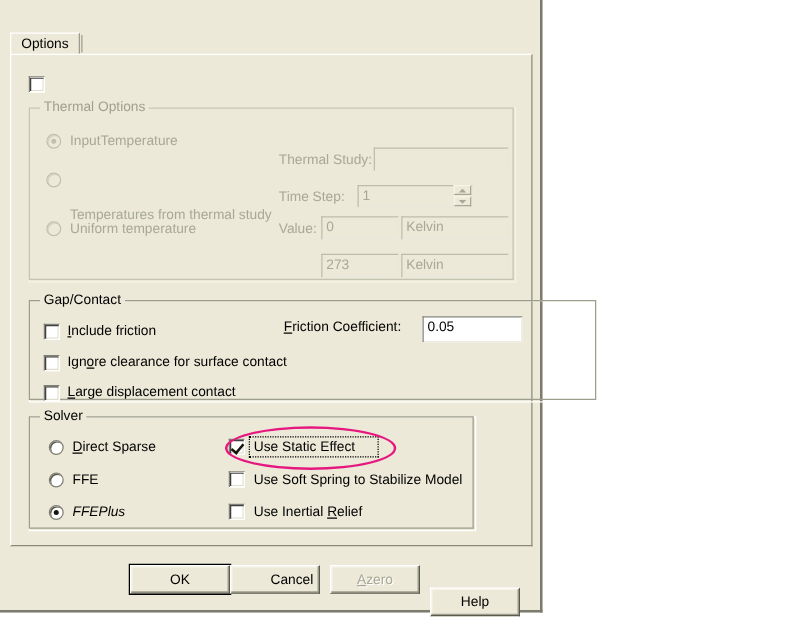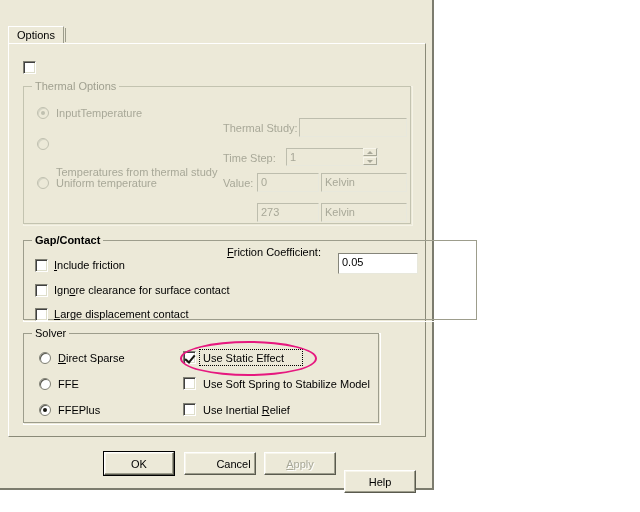--- a/index.html
+++ b/index.html
@@ -366,65 +366,65 @@
     <div class="rb disabled" style="left:28px; top:133px;"></div>
     <div class="lbl disabled" style="left:47px; top:133px;">Uniform temperature</div>
 
     <div class="lbl disabled" style="left:214px; top:133px;">Value:</div>
     <div class="tfield disabled" style="left:248px; top:129px; width:62px; height:19px;">0</div>
     <div class="combo" style="left:312px; top:129px; width:86px; height:19px;">Kelvin</div>
 
     <div class="tfield disabled" style="left:248px; top:159px; width:62px; height:19px;">273</div>
     <div class="combo" style="left:312px; top:159px; width:86px; height:19px;">Kelvin</div>
 
-    <div class="groupbox" style="left:14px; top:196px; width:456px; height:82px;font-weight:bold;">
+    <div class="groupbox" style="left:14px; top:196px; width:456px; height:82px;">
       <div class="groupbox-inner"></div>
       <div class="group-title">Gap/Contact</div>
     </div>
 
     <div class="cb" style="left:26px; top:215px;"></div>
     <div class="lbl" style="left:45px; top:215px;"><span class="acc">I</span><span>nclude friction</span></div>
 
-    <div class="lbl" style="left:218px; top:202px;"><span class="acc">F</span><span>riction Coefficient:</span></div>
+    <div class="lbl" style="left:218px; top:212px;"><span class="acc">F</span><span>riction Coefficient:</span></div>
     <div class="tfield" style="left:318px; top:209px; width:80px; height:21px;margin-left:11px;">0.05</div>
 
     <div class="cb" style="left:26px; top:240px;"></div>
     <div class="lbl" style="left:45px; top:240px;"><span>Ign</span><span class="acc">o</span><span>re clearance for surface contact</span></div>
 
     <div class="cb" style="left:26px; top:264px;"></div>
     <div class="lbl" style="left:45px; top:264px;"><span class="acc">L</span><span>arge displacement contact</span></div>
 
     <div class="groupbox" style="left:14px; top:289px; width:358px; height:92px;">
       <div class="groupbox-inner"></div>
       <div class="group-title">Solver</div>
     </div>
 
     <div class="rb" style="left:30px; top:308px;"></div>
     <div class="lbl" style="left:49px; top:308px;"><span class="acc">D</span><span>irect Sparse</span></div>
 
     <div class="rb" style="left:30px; top:334px;"></div>
     <div class="lbl" style="left:49px; top:334px;">FFE</div>
 
     <div class="rb checked" style="left:30px; top:360px;"></div>
-    <div class="lbl" style="left:49px; top:360px;">FFEPlus</div>
+    <div class="lbl" style="left:49px; top:360px;font-style:italic;">FFEPlus</div>
 
     <div class="cb checked" style="left:174px; top:307px;"></div>
     <div class="focusrect" style="left:190px; top:305px; width:104px; height:17px;"></div>
     <div class="lbl" style="left:194px; top:308px;">Use Static Effect</div>
 
     <div class="cb" style="left:174px; top:333px;"></div>
     <div class="lbl" style="left:194px; top:334px;"><span>Use Soft Sprin</span><span class="acc">g</span><span> to Stabilize Model</span></div>
 
     <div class="cb" style="left:174px; top:359px;"></div>
     <div class="lbl" style="left:194px; top:360px;"><span>Use Inertial </span><span class="acc">R</span><span>elief</span></div>
 
   </div>
 
   <div id="annotation-ellipse"></div>
 
-  <div class="btn default" style="left:104px; top:452px; width:70px;">OK</div>
+  <div class="btn default" style="left:104px; top:452px; width:80px;">OK</div>
   <div class="btn" style="left:184px; top:452px; width:72px;padding-left:27px;">Cancel</div>
   <div class="btn disabled" style="left:264px; top:452px; width:72px;">
-      <span><span class="acc">A</span><span>pply</span></span>
+      <span><span class="acc">A</span><span>zero</span></span>
     </div>
   <div class="btn" style="left:344px; top:452px; width:72px;margin-top:18px;">Help</div>
 
 </div>
 
 </body></html>

